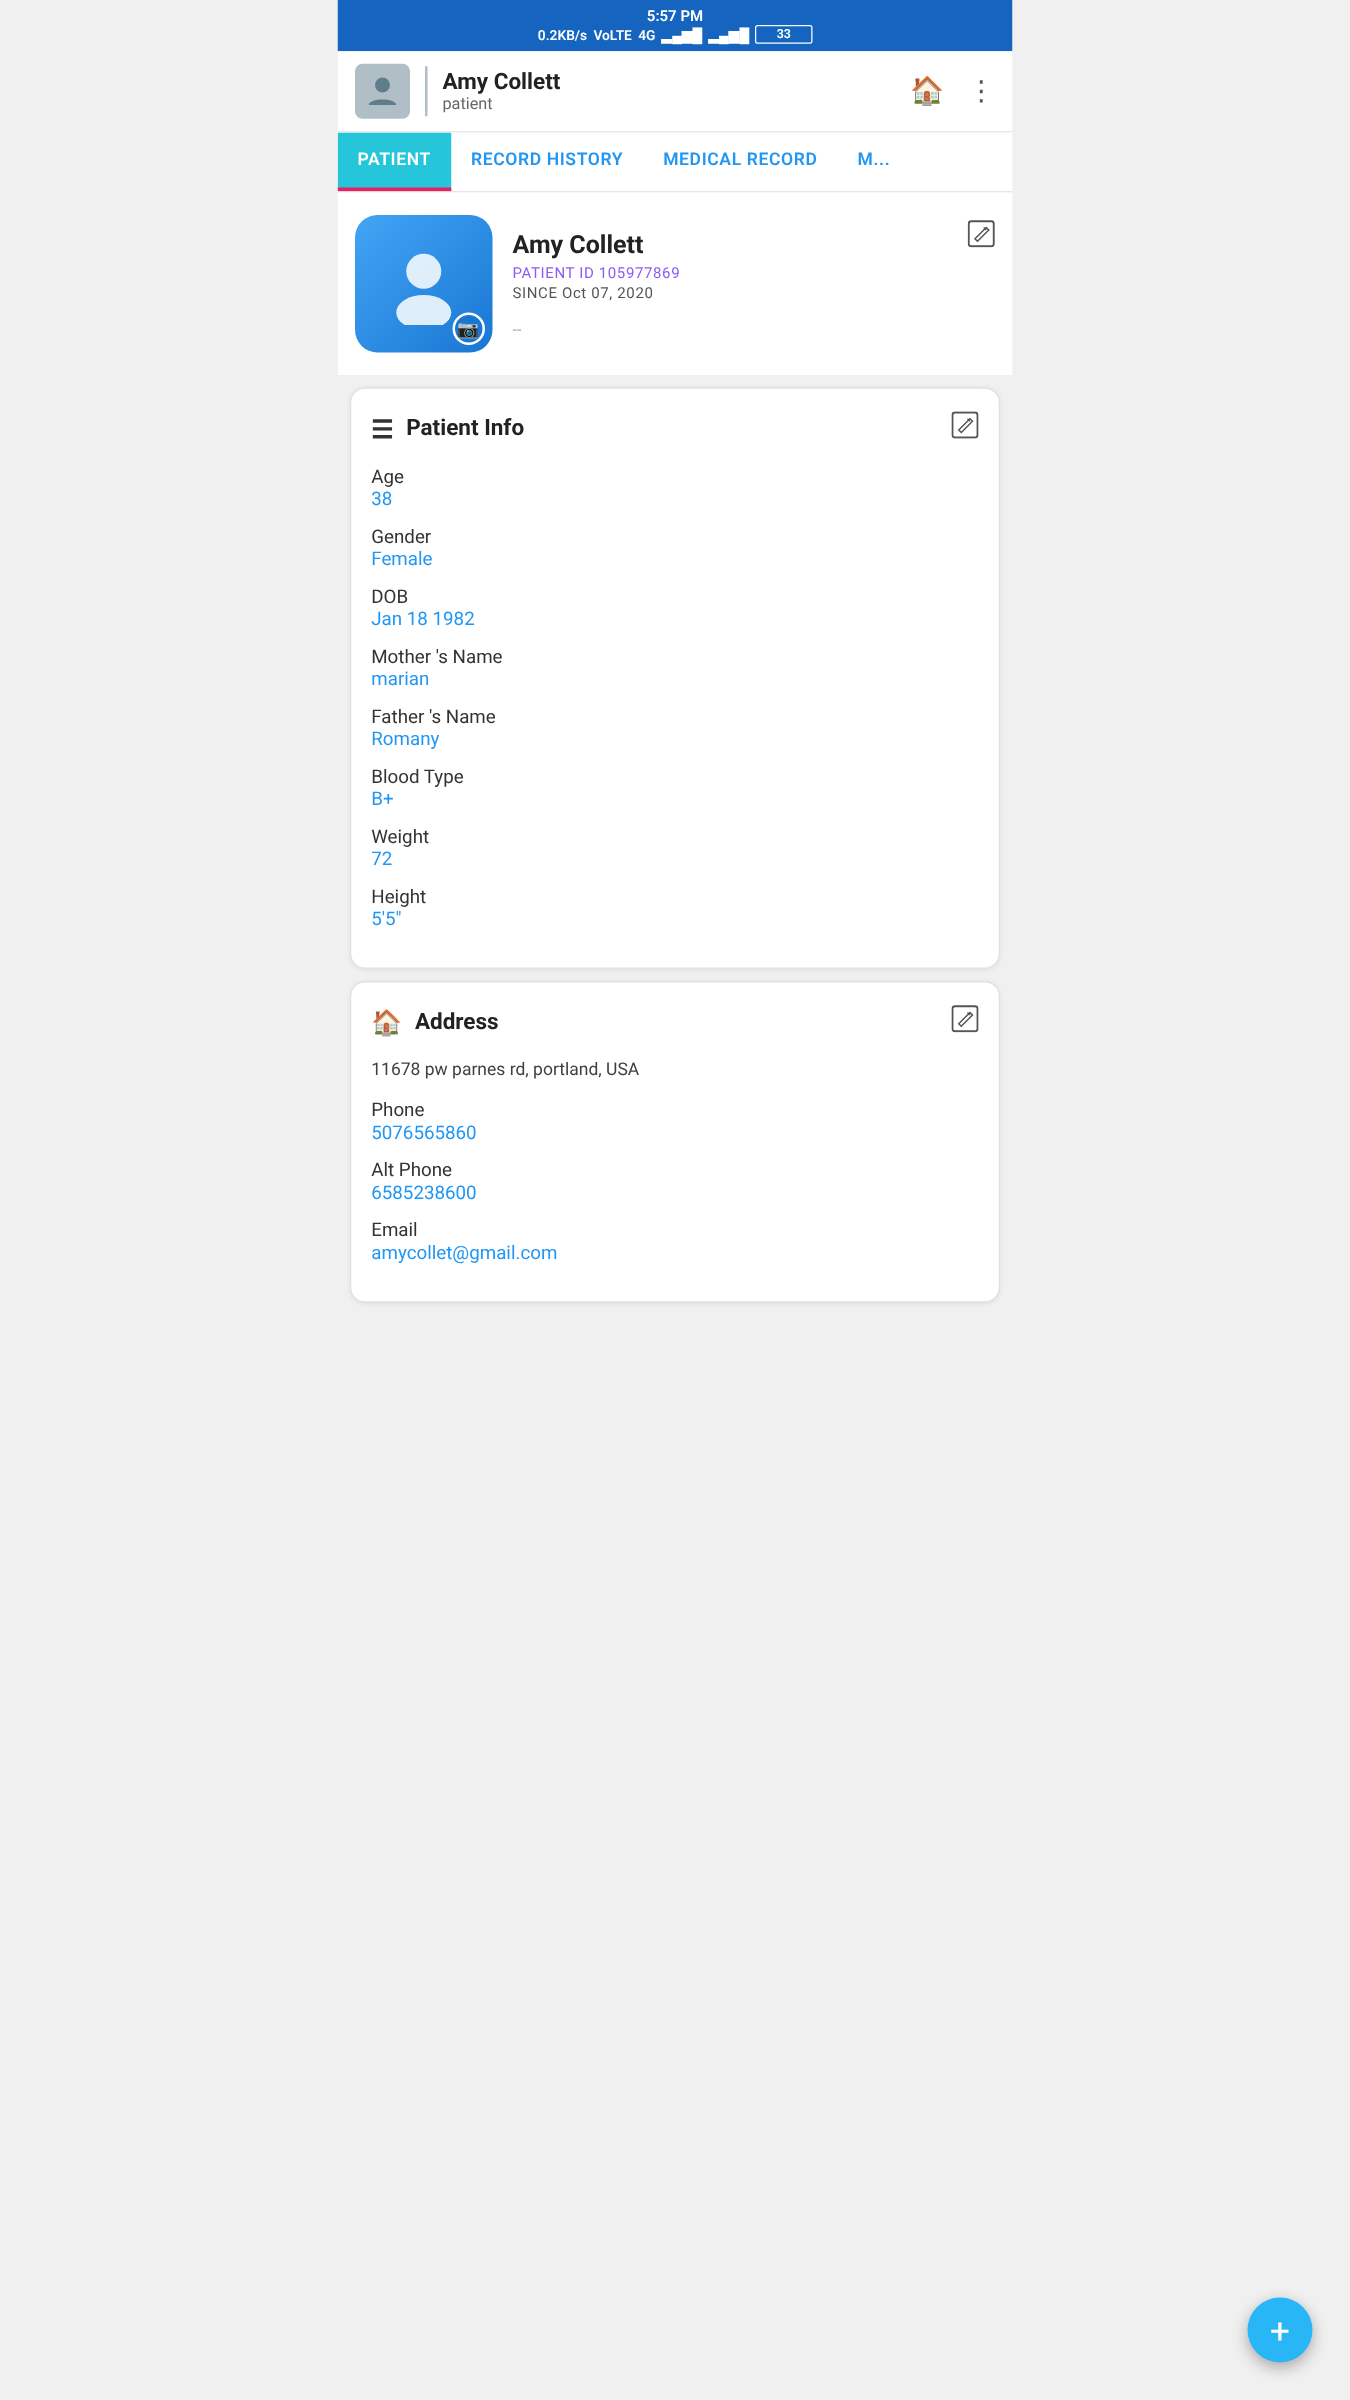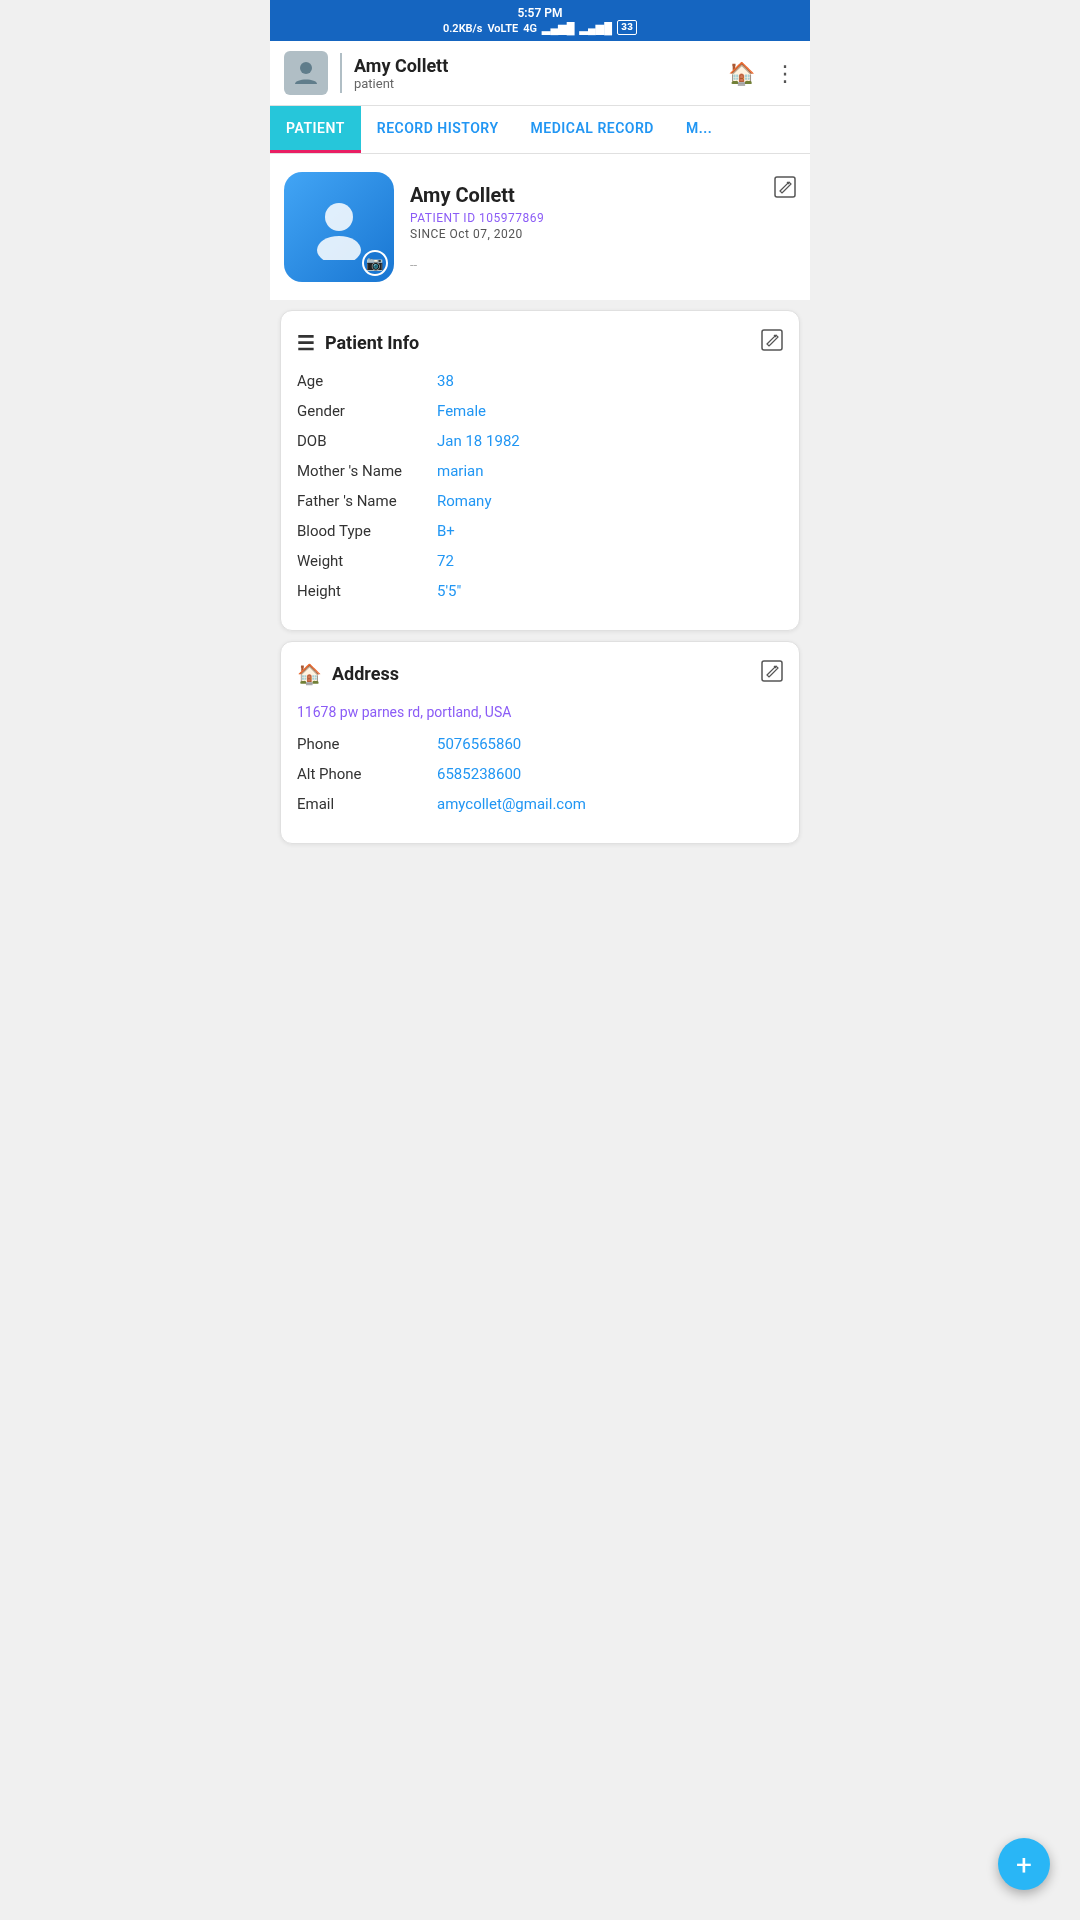--- a/index.html
+++ b/index.html
@@ -27,23 +27,22 @@
     }
     .status-bar .right-icons {
       display: flex;
       align-items: flex-end;
       gap: 5px;
       font-size: 11px;
     }
     .battery-icon {
       border: 1.5px solid white;
       border-radius: 2px;
-      padding: 1px 3px;
+      padding: 1px 16px;
       font-size: 10px;
-      font-family: Liberation Mono, monospace;
     }
 
     
     .header {
       background: white;
       display: flex;
       align-items: center;
       padding: 10px 14px;
       border-bottom: 1px solid #e0e0e0;
     }
@@ -209,34 +208,35 @@
       color: #555;
       cursor: pointer;
     }
 
     
     .info-row {
       display: flex;
       align-items: baseline;
       margin-bottom: 12px;
       font-size: 15px;
+      flex-direction: column;
     }
     .info-label {
       color: #333;
       min-width: 140px;
       font-weight: 400;
     }
     .info-value {
       color: #2196f3;
       font-weight: 400;
     }
 
     
     .address-text {
-      color: #8b5cf6;
+      color: #404040;
       font-size: 14px;
       margin-bottom: 12px;
       line-height: 1.4;
     }
 
     
     .fab {
       position: fixed;
       bottom: 30px;
       right: 30px;

